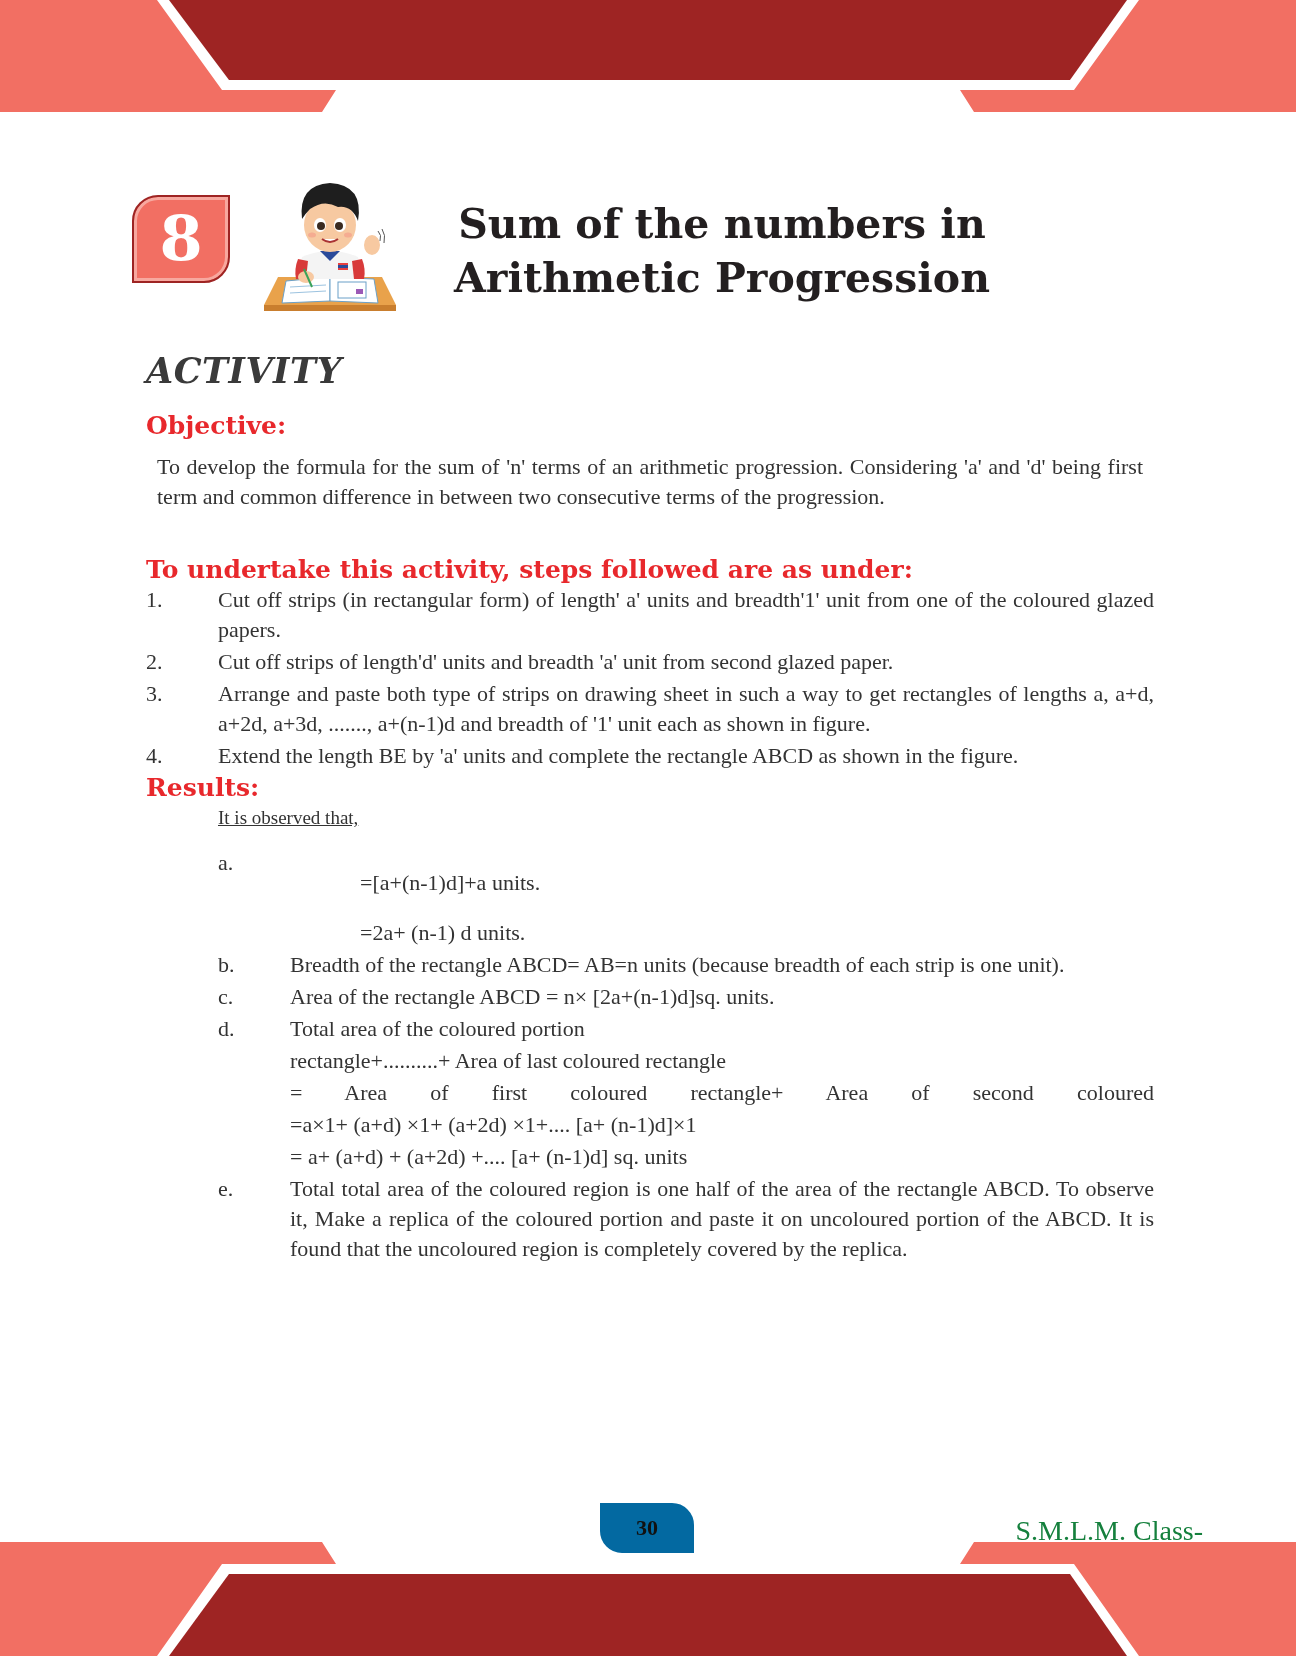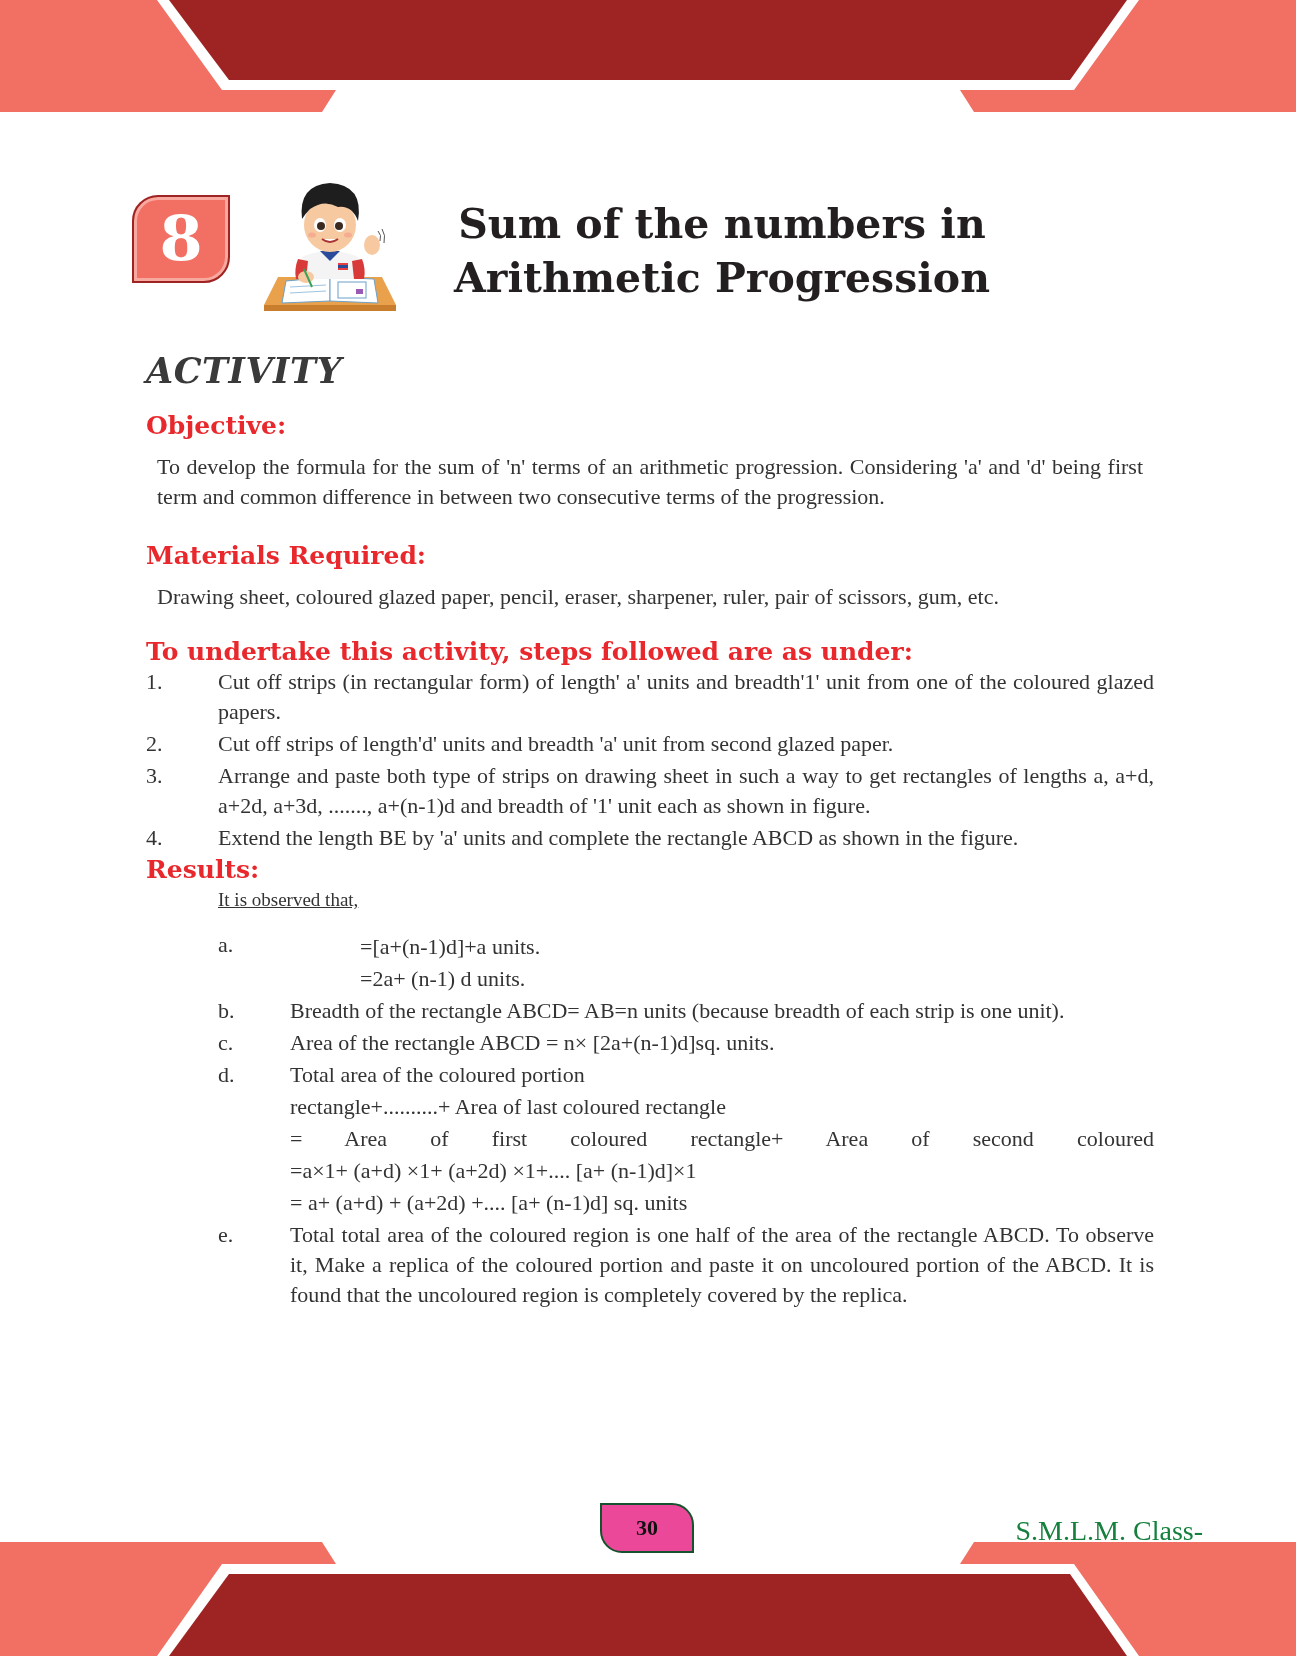--- a/index.html
+++ b/index.html
@@ -50,27 +50,27 @@
     .num-item { display: flex; font-family: "Liberation Serif", serif; font-size: 22px; line-height: 30px; margin-bottom: 2px; }
     .num-marker { width: 72px; flex: none; }
     .num-text { flex: 1; text-align: justify; }
 
     .results-intro { margin-left: 72px; font-family: "Liberation Serif", serif; font-size: 19px; line-height: 30px; margin-bottom: 15px; text-decoration: underline;}
     .alpha-list { list-style: none; margin: 0 0 0 72px; padding: 0; }
     .alpha-item { display: flex; font-family: "Liberation Serif", serif; font-size: 22px; line-height: 30px; margin-bottom: 2px; }
     .alpha-marker { width: 72px; flex: none; }
     .alpha-body { flex: 1; }
     .alpha-text { text-align: justify; }
-    .cont-line-indent { padding-left: 70px; margin-top: 2px; }
+    .cont-line-indent { padding-left: 70px; margin-top: 20px; }
     .cont-line { margin-top: 2px; }
     .justify-last { text-align: justify; text-align-last: justify; }
 
     .page-number-tab {
       position: absolute; left: 600px; top: 1503px; width: 90px; height: 46px;
-      background: #ec4899; border: 2px solid #14532d;
+      background: #0369a1; border: 2px solid #0369a1;
       border-radius: 0 22px 0 22px;
       display: flex; align-items: center; justify-content: center;
     }
     .page-number-tab span {
       font-family: "Liberation Serif", serif; font-weight: bold; font-size: 22px; color: #111;
     }
     .class-label {
       position: absolute; left: 1003px; top: 1515px; width: 200px; text-align: right;
       font-family: "Liberation Serif", serif; font-size: 28px; color: #15803d;
     }
@@ -132,24 +132,20 @@
 
 <div class="content">
   <h1 class="activity-title">ACTIVITY</h1>
 
   <section>
     <h2 class="section-heading">Objective:</h2>
     <p class="para">To develop the formula for the sum of 'n' terms of an arithmetic progression. Considering 'a' and 'd' being first term and common difference in between two consecutive terms of the progression.</p>
   </section>
   <div class="gap-lg"></div>
 
-  <section>
-    <h2 class="section-heading">Materials Required:</h2>
-    <p class="para">Drawing sheet, coloured glazed paper, pencil, eraser, sharpener, ruler, pair of scissors, gum, etc.</p>
-  </section>
   <div class="gap-md"></div>
 
   <section>
     <h2 class="section-heading">To undertake this activity, steps followed are as under:</h2>
     <ol class="num-list">
       <li class="num-item">
         <span class="num-marker">1.</span>
         <span class="num-text">Cut off strips (in rectangular form) of length' a' units and breadth'1' unit from one of the coloured glazed papers.</span>
       </li>
       <li class="num-item">

